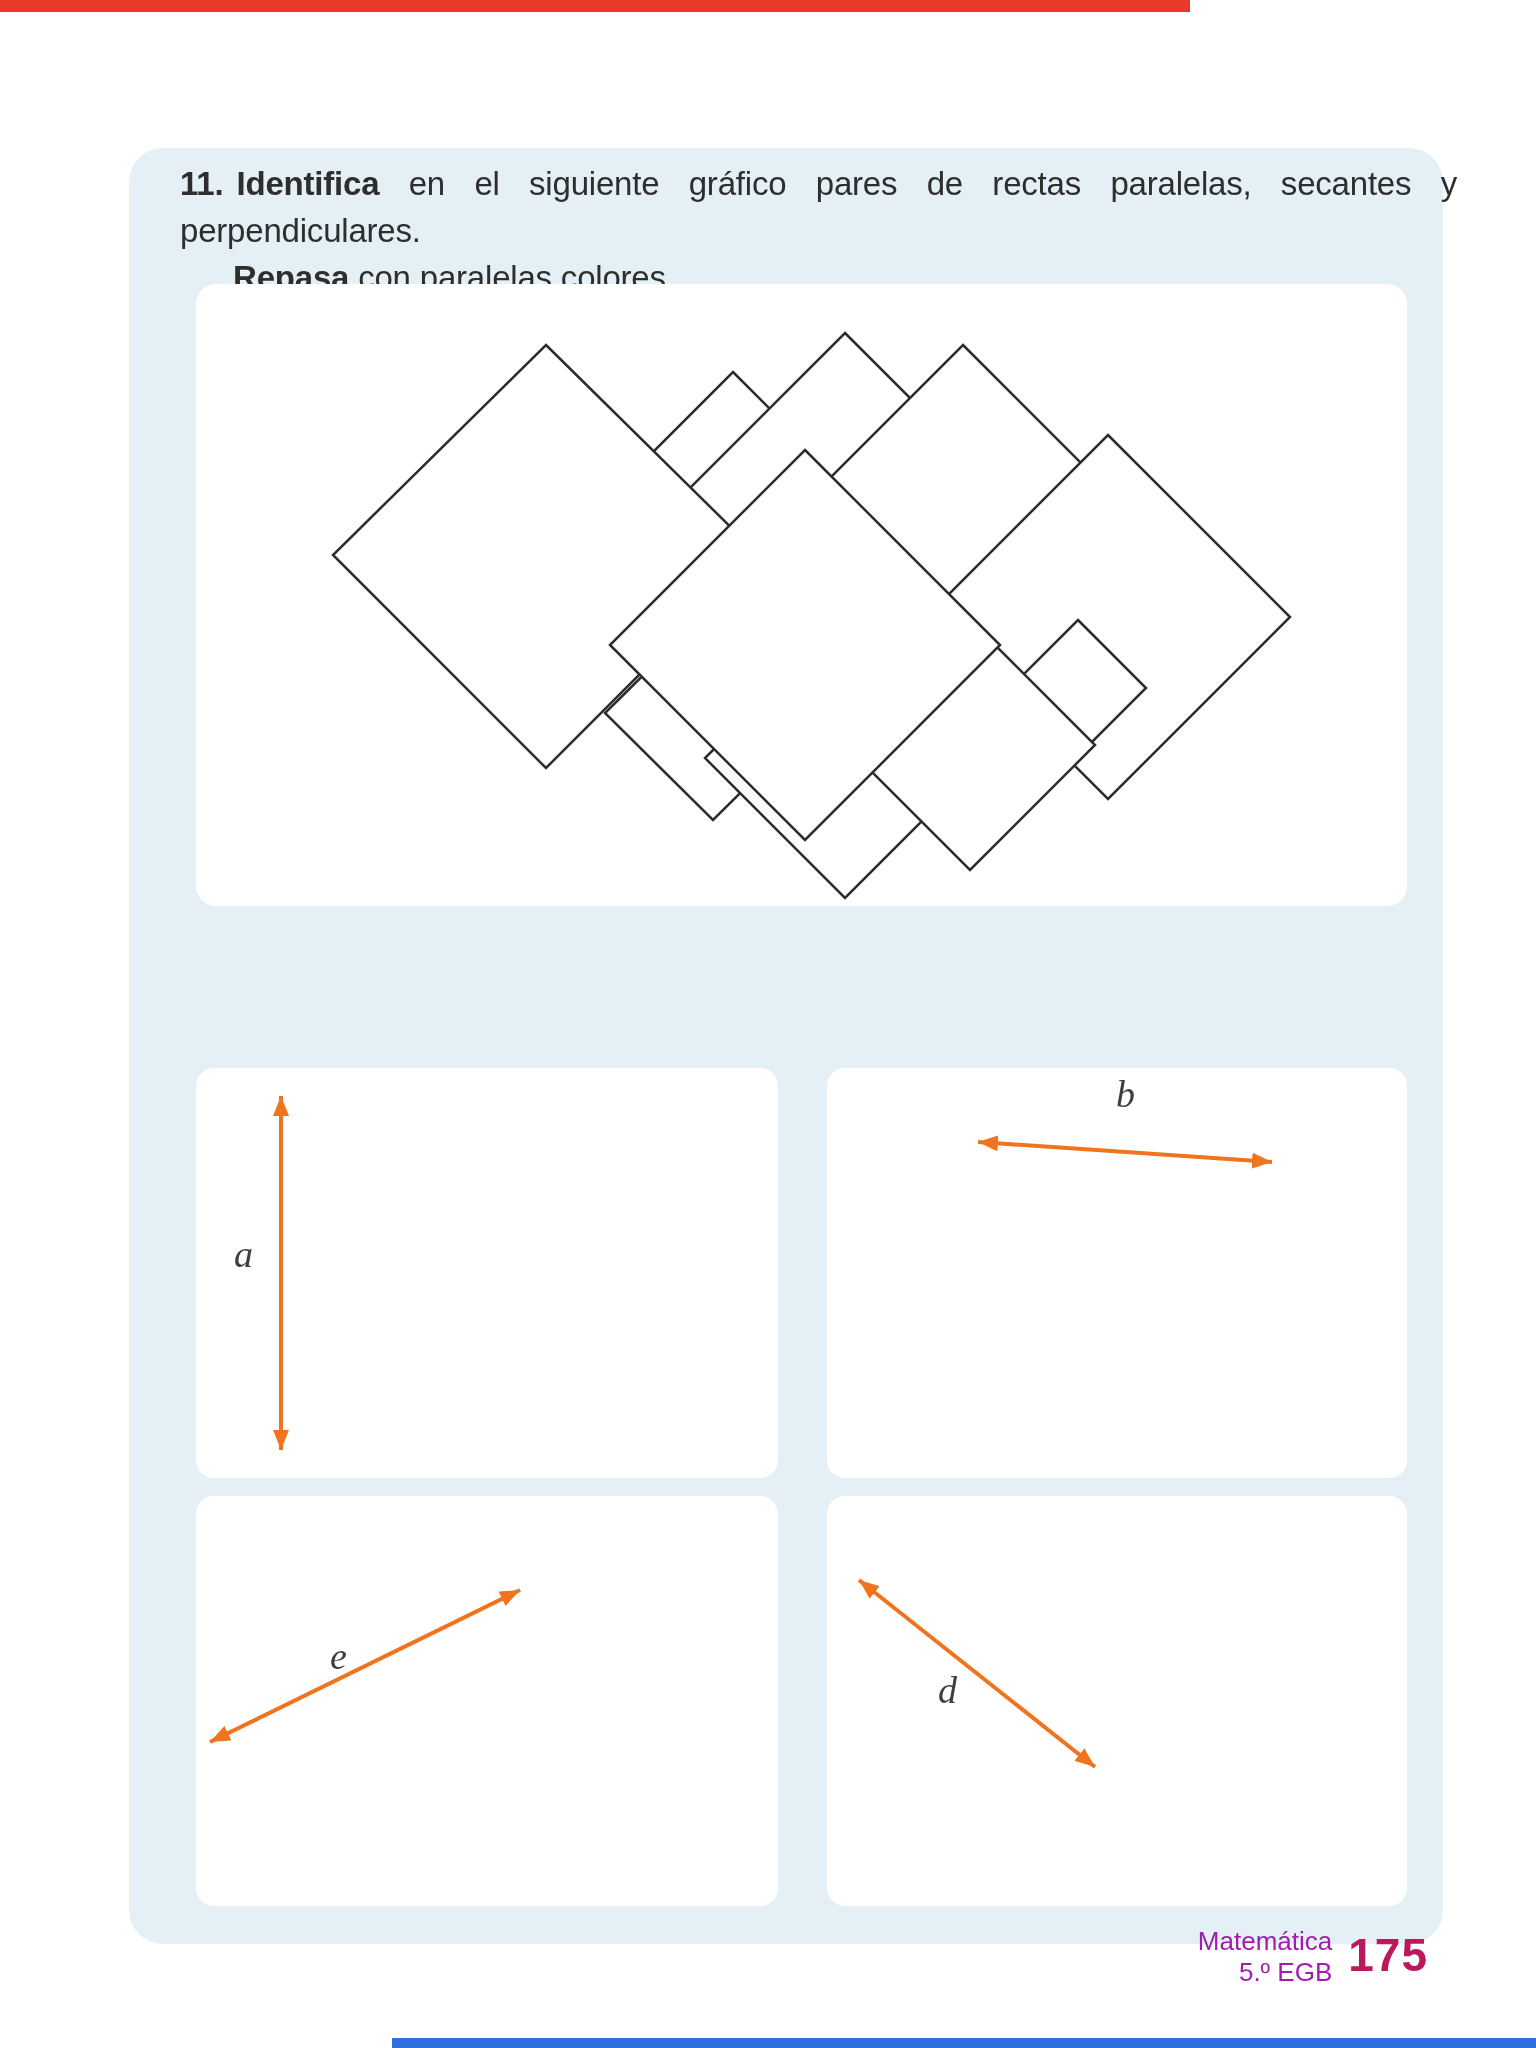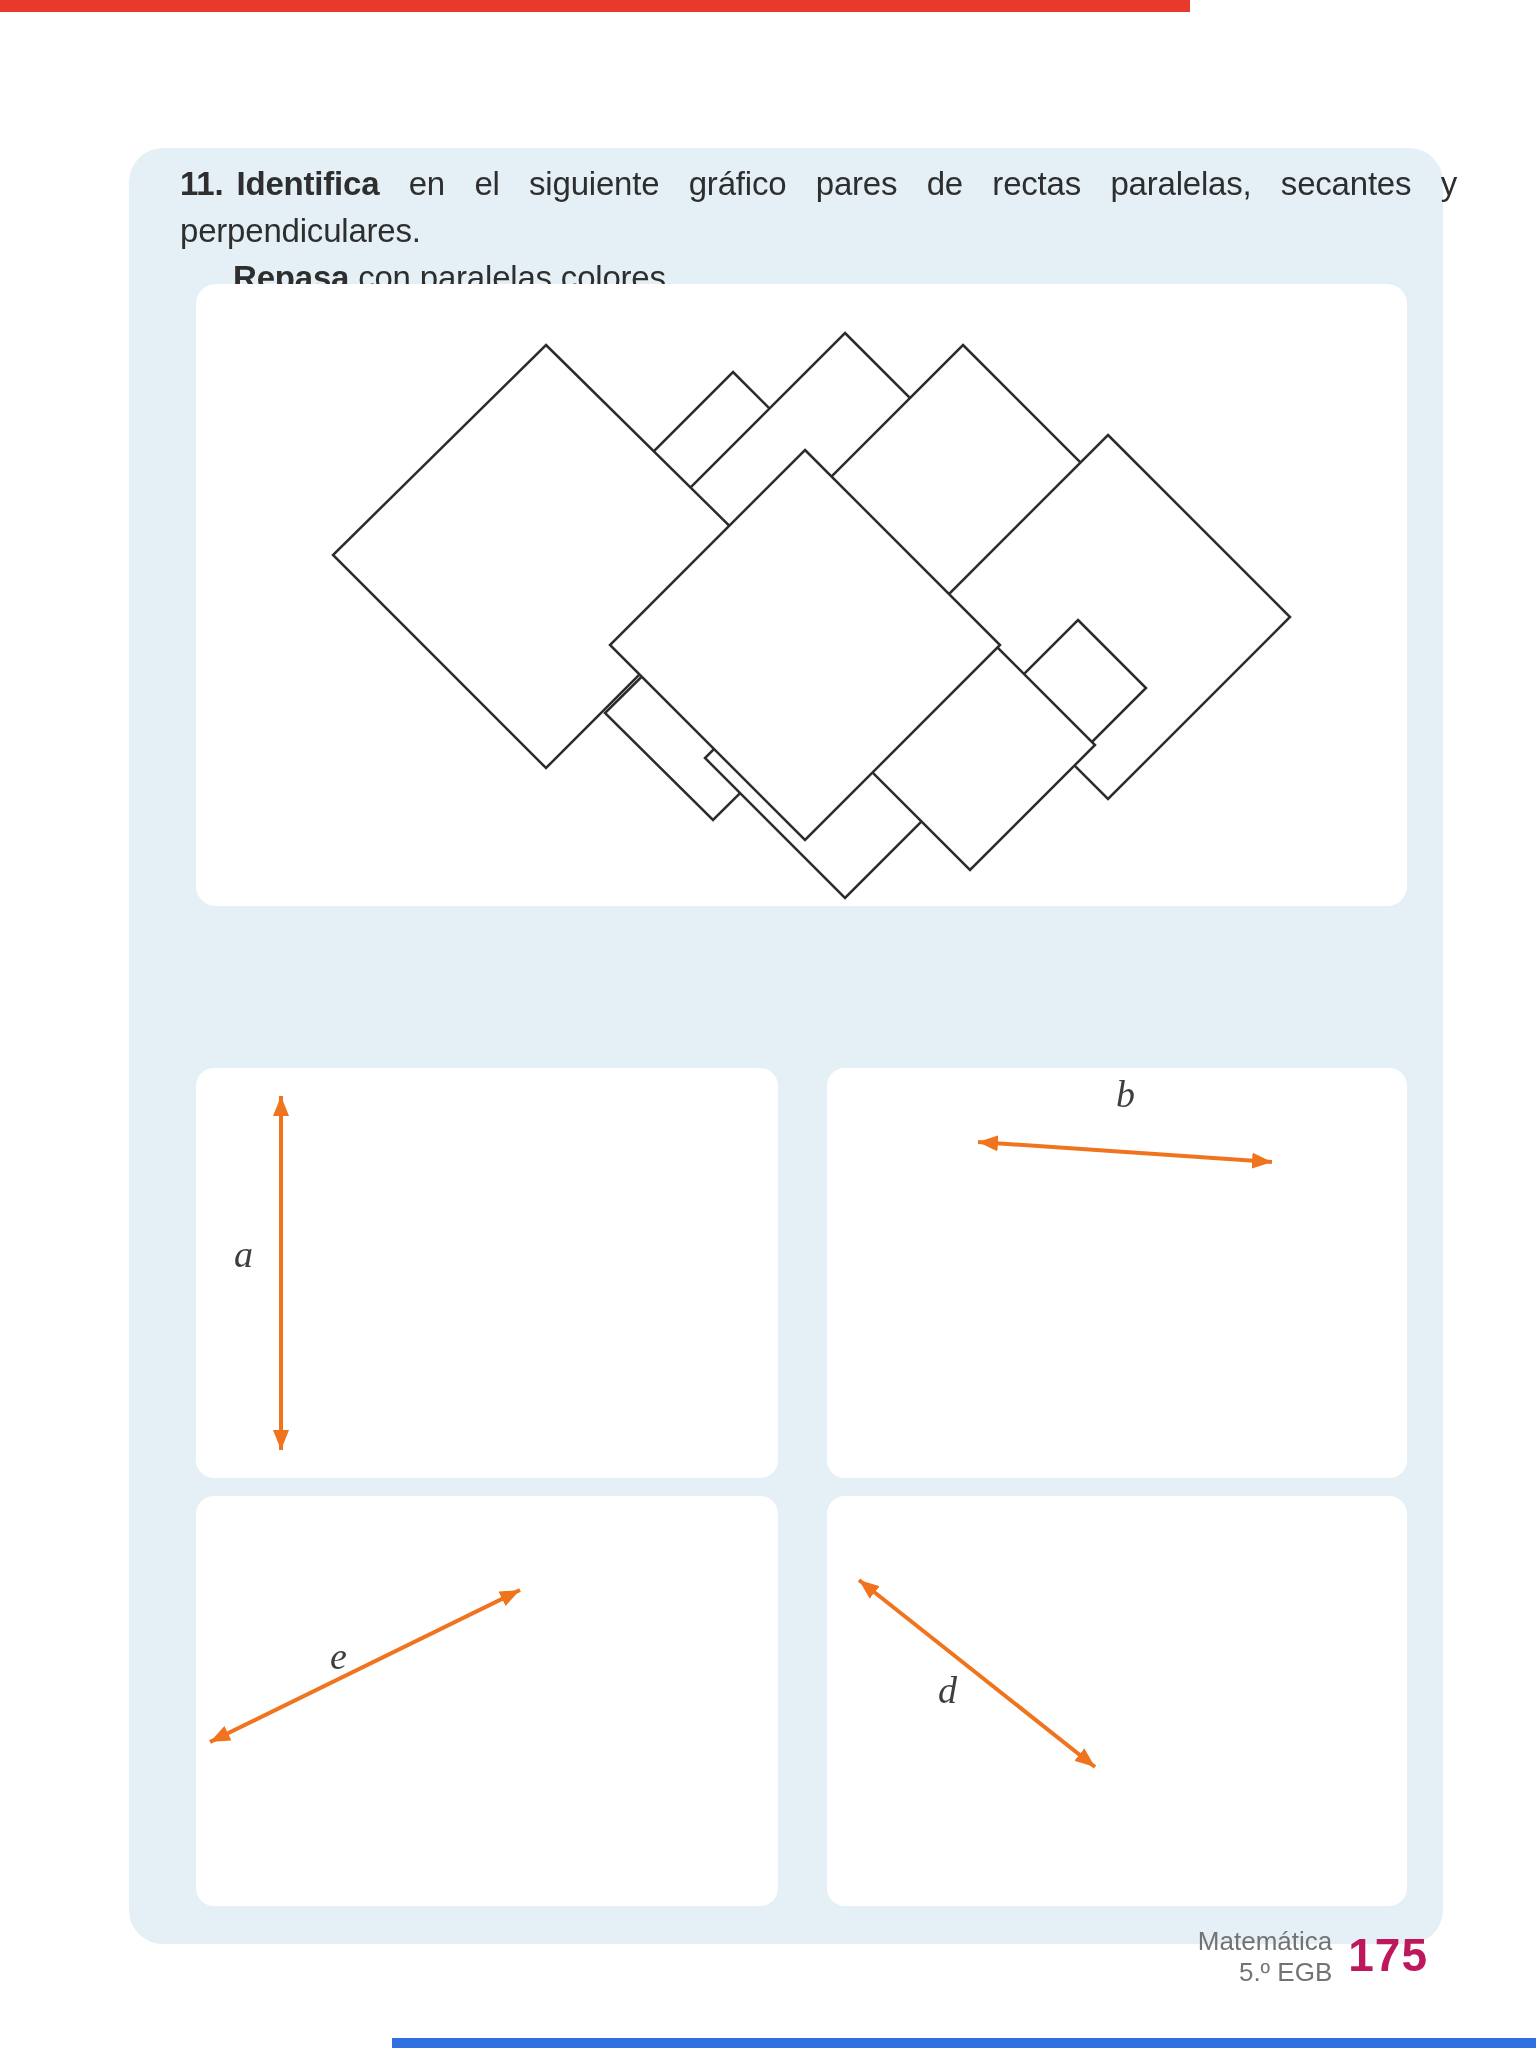--- a/index.html
+++ b/index.html
@@ -17,21 +17,21 @@
   .whitebox{position:absolute;background:#ffffff;border-radius:18px;}
   .figure-box{left:196px;top:284px;width:1211px;height:622px;border-radius:20px;}
   .box-r1{top:1068px;height:410px;}
   .box-r2{top:1496px;height:410px;}
   .box-left{left:196px;width:582px;}
   .box-right{left:827px;width:580px;}
   .line-label{position:absolute;font-family:"Liberation Serif",serif;font-style:italic;
               font-size:38px;color:#3e3e40;}
   .figure-svg,.arrow-svg{position:absolute;left:0;top:0;display:block;}
   .footer{position:absolute;top:1926px;right:108px;display:flex;align-items:flex-start;}
-  .footer-meta{text-align:right;font-size:26px;line-height:31px;color:#737373;}
+  .footer-meta{text-align:right;font-size:26px;line-height:31px;color:#a21caf;}
   .footer-page{font-size:46px;font-weight:700;color:#be185d;margin-left:16px;margin-top:2px;
                letter-spacing:1px;}
 </style>
 </head>
 <body>
 
 <div class="page">
 
   <div class="bleed-top" style="background: rgb(232, 57, 43);"></div>
   <div class="bleed-bottom" style="background: rgb(47, 111, 223);"></div>

